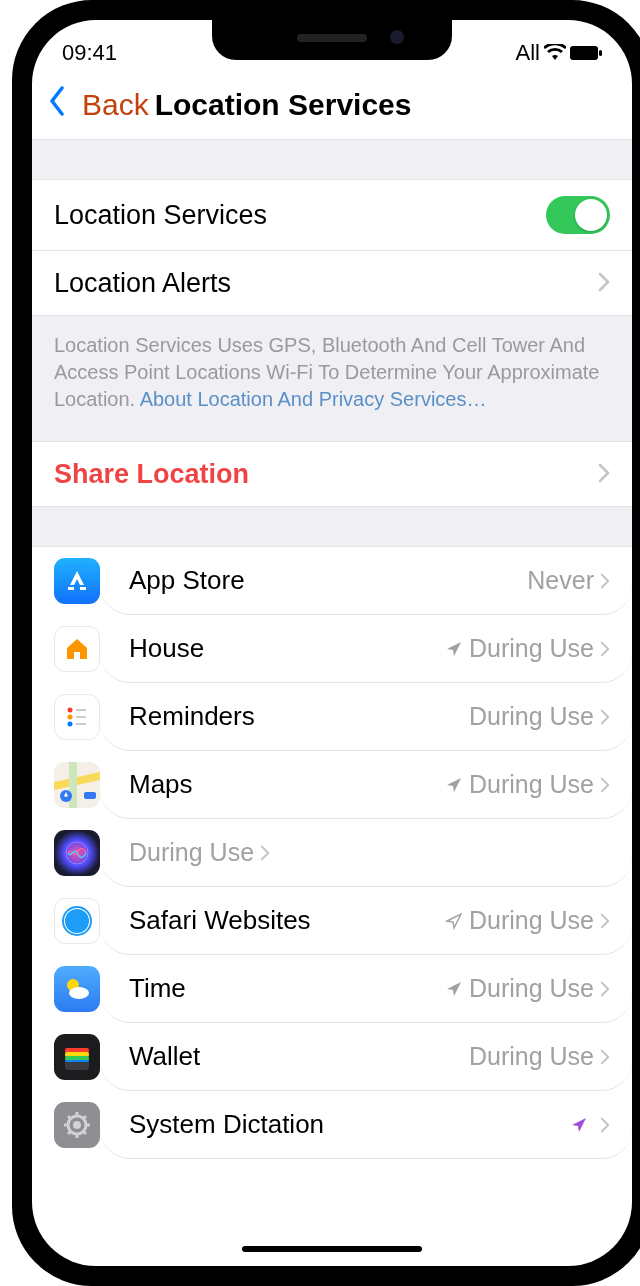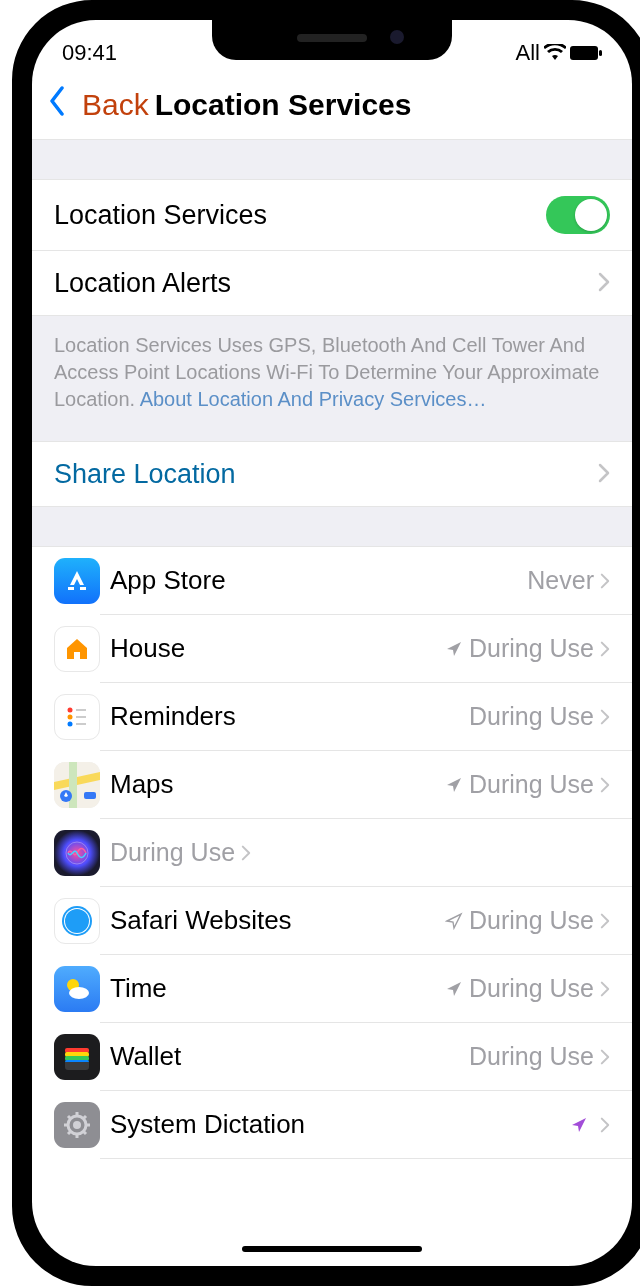--- a/index.html
+++ b/index.html
@@ -116,21 +116,21 @@
   background: #fff;
   border-bottom: 1px solid #e5e5e5;
   min-height: 62px;
 }
 .cell-label {
   flex: 1;
   font-size: 27px;
   font-weight: 400;
   color: #000;
 }
-.cell-label.gray { color: #0369a1; font-weight: 400; }
+.cell-label.gray { color: #ef4444; font-weight: 700; }
 .chev {
   color: #c4c4c6;
   font-size: 28px;
   font-weight: 300;
 }
 .chev svg { width: 12px; height: 20px; }
 
 
 .toggle {
   width: 64px; height: 38px;
@@ -171,23 +171,24 @@
   border-radius: 11px;
   flex-shrink: 0;
   display: flex;
   align-items: center;
   justify-content: center;
 }
 .app-body {
   flex: 1;
   display: flex;
   align-items: center;
-  padding: 14px 22px 14px 10px;
+  padding: 14px 22px 14px 29px;
   border-bottom: 1px solid #e5e5e5;
   min-height: 68px;
+  border-radius: 30px;
 }
 .app-name {
   flex: 1;
   font-size: 26px;
   font-weight: 400;
 }
 .app-status {
   font-size: 25px;
   color: #a0a0a5;
   font-weight: 300;

